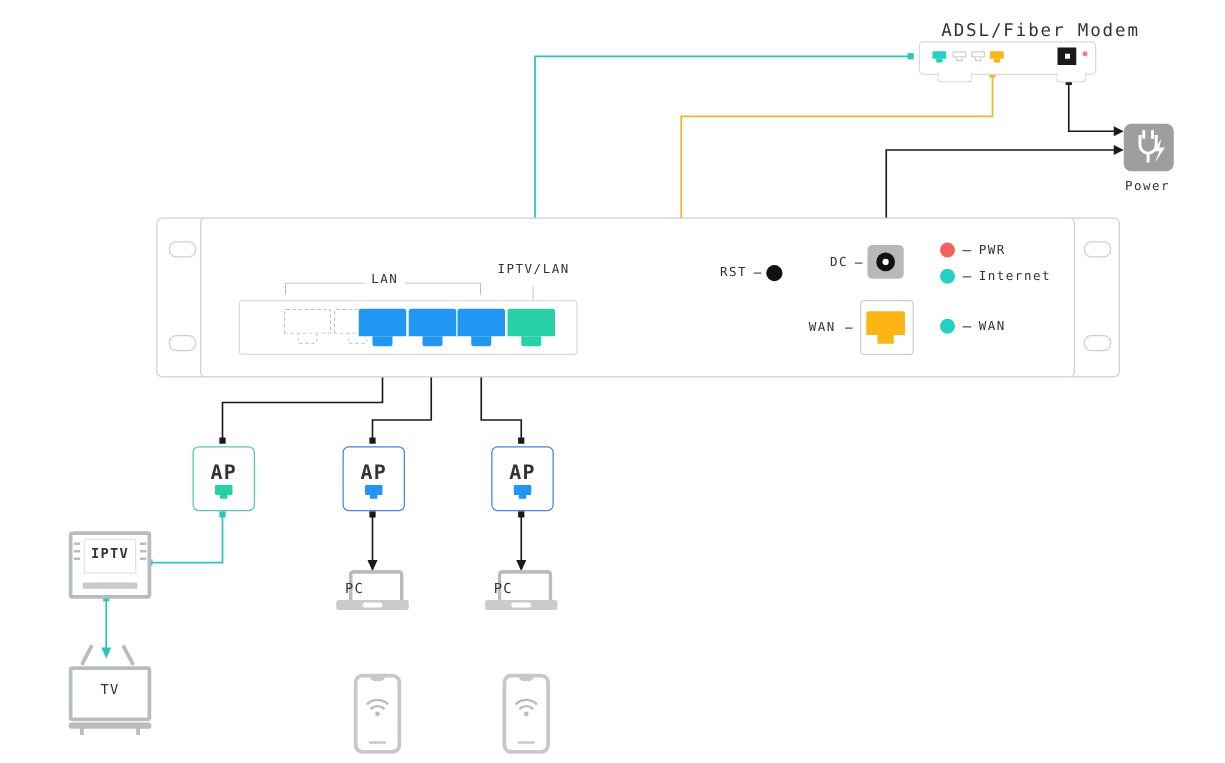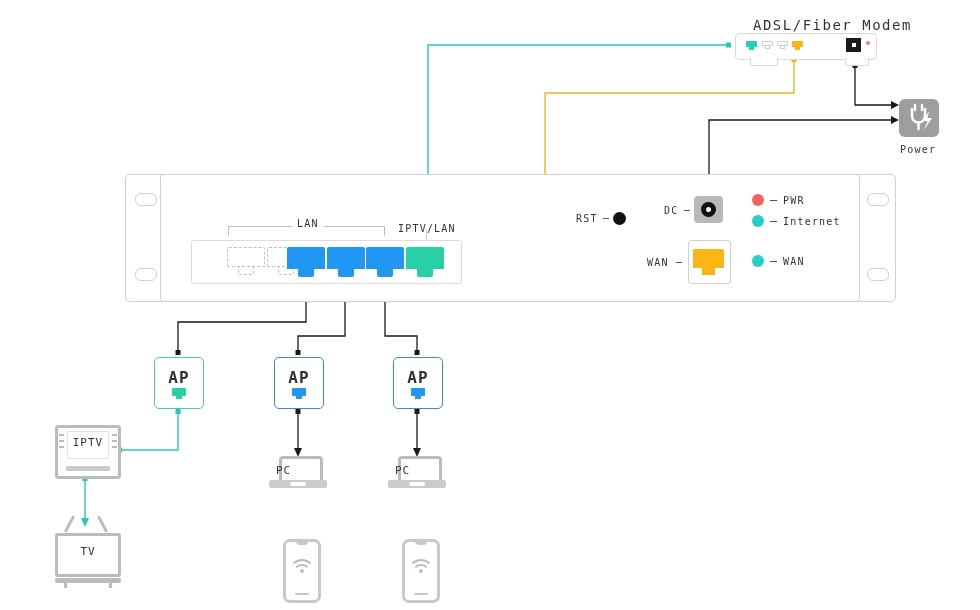--- a/index.html
+++ b/index.html
@@ -47,21 +47,21 @@
   .rport i{display:block;width:38px;height:22px;border-radius:2px 2px 0 0;}
   .rport u{display:block;width:16px;height:8px;margin:0 auto;border-radius:0 0 2px 2px;}
   .rport.fill i,.rport.fill u{background:currentColor;}
   .rport.dash i{border:1px dashed #c0c0c0;height:20px;box-sizing:border-box;background:#fff;}
   .rport.dash u{border:1px dashed #c0c0c0;border-top:none;height:8px;box-sizing:border-box;background:#fff;}
 
   
   #lan-bracket{left:228px;top:226px;width:155px;height:9px;
                border:1px solid #bdbdbd;border-bottom:none;border-radius:1px;}
   #lan-text{left:292px;top:218px;background:#fff;padding:0 5px;}
-  #iptv-text{left:398px;top:223px;}
+  #iptv-text{left:398px;top:210px;}
   #iptv-tick{left:426px;top:229px;width:1px;height:12px;background:#cfcfcf;}
 
   
   #rst-dot{left:613px;top:212px;width:13px;height:13px;border-radius:50%;background:#111;}
   #rst-text{left:576px;top:213px;}
   #rst-dash{left:603px;top:218px;width:6px;height:1px;background:#555;}
   #dc-box{left:694px;top:196px;width:29px;height:27px;background:#b8b8b8;border-radius:4px;}
   #dc-box em{position:absolute;left:7px;top:6px;width:15px;height:15px;border-radius:50%;background:#111;}
   #dc-box em b{position:absolute;left:5px;top:5px;width:5px;height:5px;border-radius:50%;background:#fff;}
   #dc-text{left:664px;top:205px;}
@@ -80,21 +80,21 @@
   .ap{position:absolute;width:48px;height:50px;border-radius:5px;background:#fff;}
   .ap .aptxt{position:absolute;left:0;right:0;top:10px;text-align:center;font-size:16px;
              letter-spacing:1px;color:#333;font-weight:bold;}
   .ap .apport{position:absolute;left:50%;margin-left:-7px;top:30px;width:14px;height:11px;}
   .ap .apport i{display:block;width:14px;height:8px;border-radius:1px;}
   .ap .apport u{display:block;width:6px;height:3px;margin:0 auto;}
 
   
   #iptv-box{left:55px;top:425px;width:60px;height:48px;border:3px solid #b9bcbe;border-radius:3px;background:#fff;}
   #iptv-box .scr{position:absolute;left:9px;top:3px;right:9px;height:26px;border:1px solid #e2e4e5;}
-  #iptv-box .nm{position:absolute;left:0;right:0;top:8px;text-align:center;font-size:11px;letter-spacing:1px;color:#333;}
+  #iptv-box .nm{position:absolute;left:0;right:0;top:8px;text-align:center;font-size:11px;letter-spacing:1px;color:#333;font-weight:bold;}
   .vent{position:absolute;width:5px;height:2px;background:#b9bcbe;}
   #iptv-box .bar1{position:absolute;left:8px;bottom:5px;width:32px;height:5px;background:#c9cccd;border-radius:1px;}
   #iptv-box .bar2{position:absolute;right:8px;bottom:5px;width:13px;height:5px;background:#c9cccd;border-radius:1px;}
 
   #tv-box{left:55px;top:533px;width:60px;height:38px;border:3px solid #b9bcbe;border-radius:3px;background:#fff;}
   #tv-box .nm{position:absolute;left:0;right:0;top:9px;text-align:center;font-size:11px;letter-spacing:1px;color:#333;}
   #tv-box .base{position:absolute;left:-3px;right:-3px;bottom:-9px;height:5px;background:#b9bcbe;border-radius:2px;}
   .tvleg{position:absolute;bottom:-14px;width:3px;height:6px;background:#b9bcbe;}
   .ant{position:absolute;width:3px;height:18px;background:#b9bcbe;border-radius:2px;}
 

